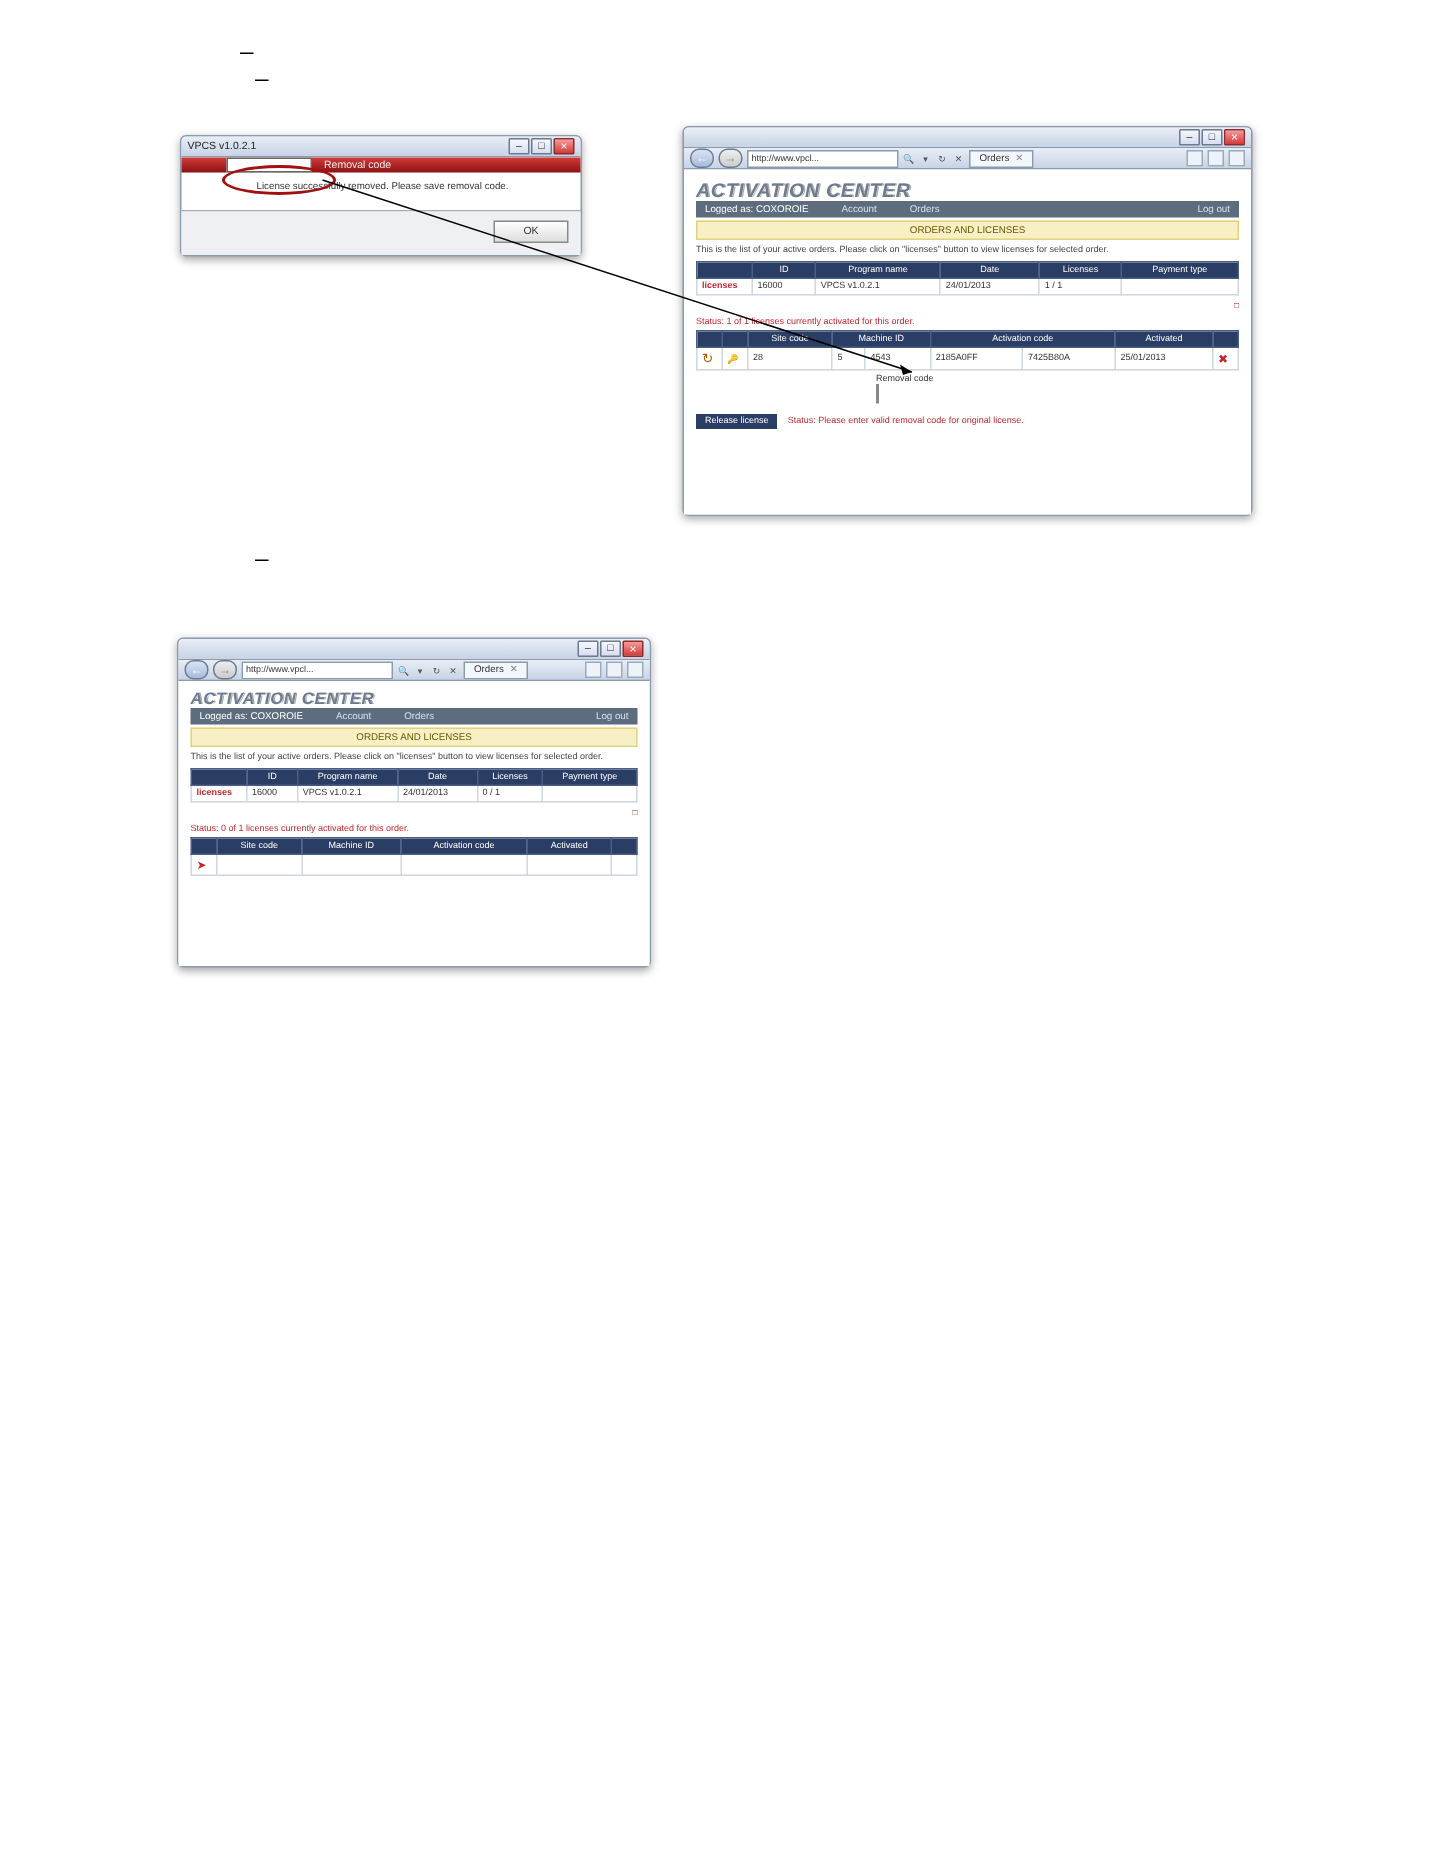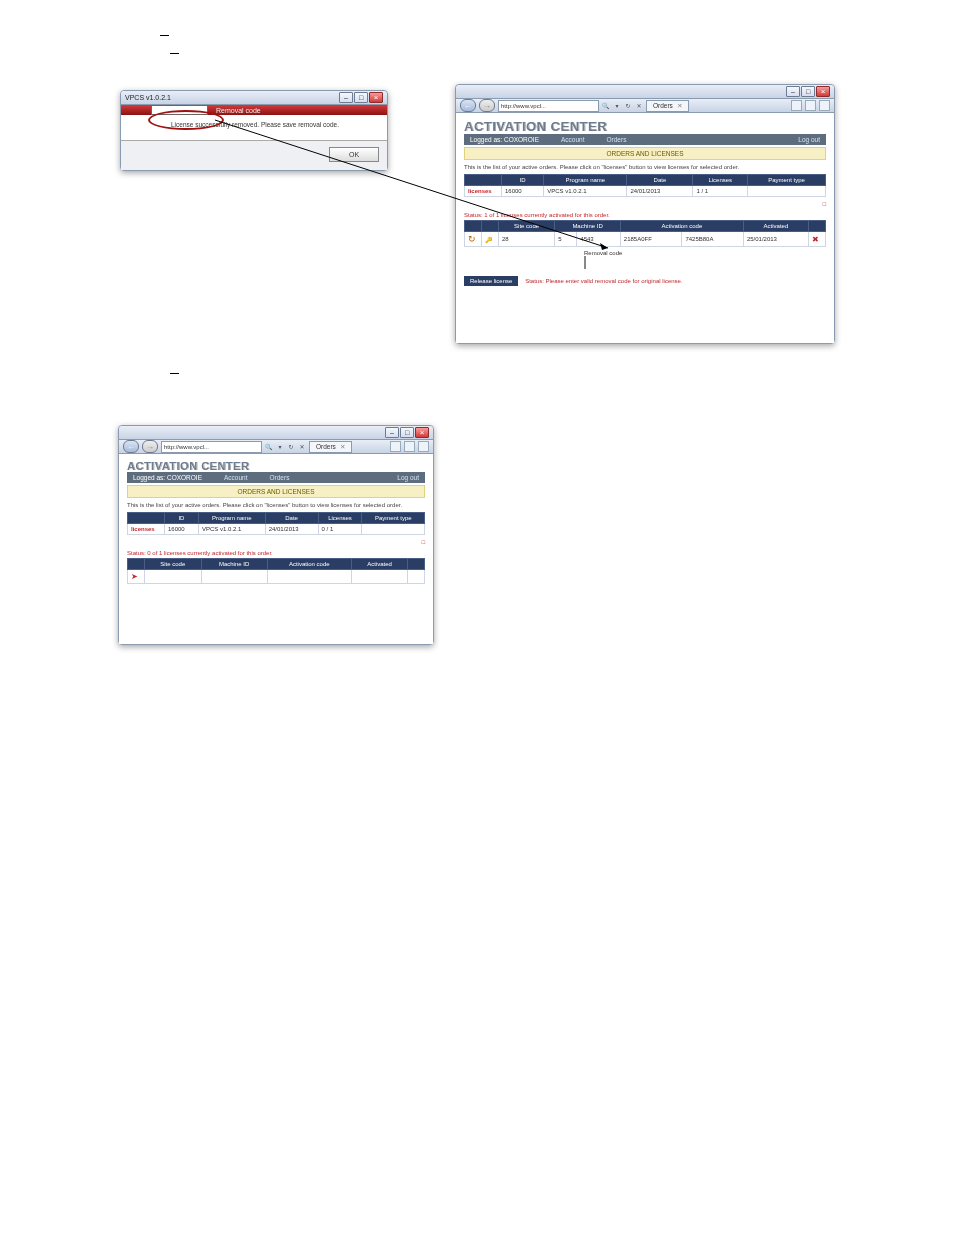--- a/index.html
+++ b/index.html
@@ -40,21 +40,21 @@
   .browser .nav{height:13px;background:linear-gradient(#e9eef6,#c7d3e6);border-bottom:1px solid #8a9bb0;display:flex;align-items:center;gap:3px;padding:0 4px}
   .nbtn{width:14px;height:11px;border-radius:6px;border:1px solid #6d7b90;background:linear-gradient(#d9e3f4,#a8bbdc);display:flex;align-items:center;justify-content:center;font-size:8px;color:#fff}
   .addr{flex:0 0 95px;height:10px;border:1px solid #8a9bb0;background:#fff;font-size:6px;line-height:10px;padding:0 2px;white-space:nowrap;overflow:hidden}
   .mini{width:8px;height:8px;font-size:6px;text-align:center;color:#555}
   .tab{border:1px solid #8a9bb0;background:#f3f6fb;height:10px;font-size:6.5px;line-height:10px;padding:0 6px;white-space:nowrap}
   .tabx{margin-left:4px;color:#888}
   .page-tools{margin-left:auto;display:flex;gap:3px}
   .tool{width:9px;height:9px;border:1px solid #9ab;background:#eef2f9}
 
   .content{padding:6px 8px;overflow:hidden;background:#fff}
-  .ac-title-img{font-weight:bold;font-size:13px;letter-spacing:.5px;color:#6c7c8e;text-shadow:0 1px 0 #fff,1px 0 0 #aaa}
+  .ac-title-img{font-weight:bold;font-style:italic;font-size:13px;letter-spacing:.5px;color:#6c7c8e;text-shadow:0 1px 0 #fff,1px 0 0 #aaa}
   .navstrip{background:#5e6d7e;color:#fff;font-size:6.5px;height:11px;display:flex;align-items:center;padding:0 6px;gap:22px}
   .navstrip .sp{flex:1}
   .navstrip .link{color:#cfe1f5;cursor:pointer}
   .goldbar{background:#f8f0c5;border:1px solid #e2d27d;font-size:6.5px;color:#6b5900;text-align:center;padding:2px 0;margin-top:2px}
   .hint{font-size:6px;color:#444;margin:4px 0}
 
   table.grid{border-collapse:collapse;width:100%;font-size:6px}
   table.grid th{background:#2a3d64;color:#fff;font-weight:normal;padding:2px 3px;border:1px solid #4a5d84;white-space:nowrap}
   table.grid td{padding:2px 3px;border:1px solid #cdd6e2;background:#fff;white-space:nowrap}
   .orderlink{color:#c1272d;font-weight:bold;cursor:pointer}

